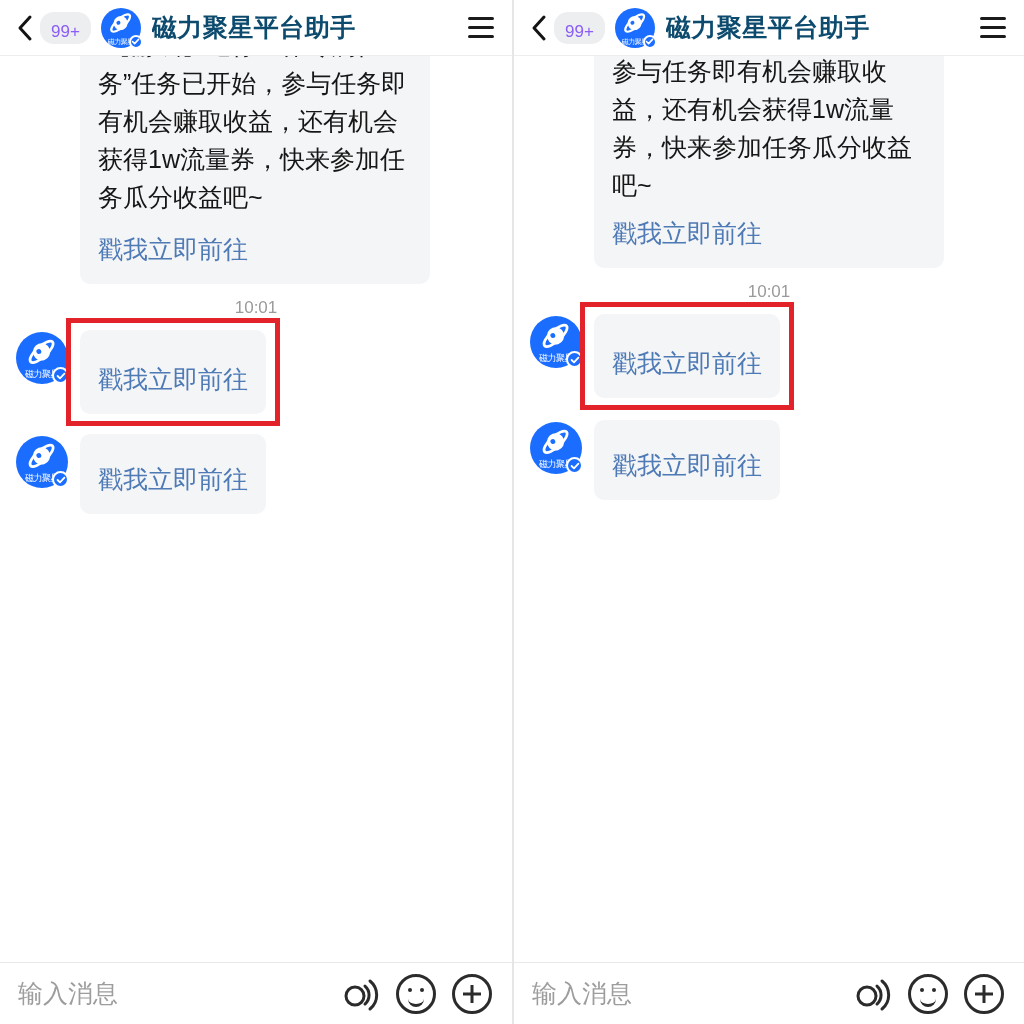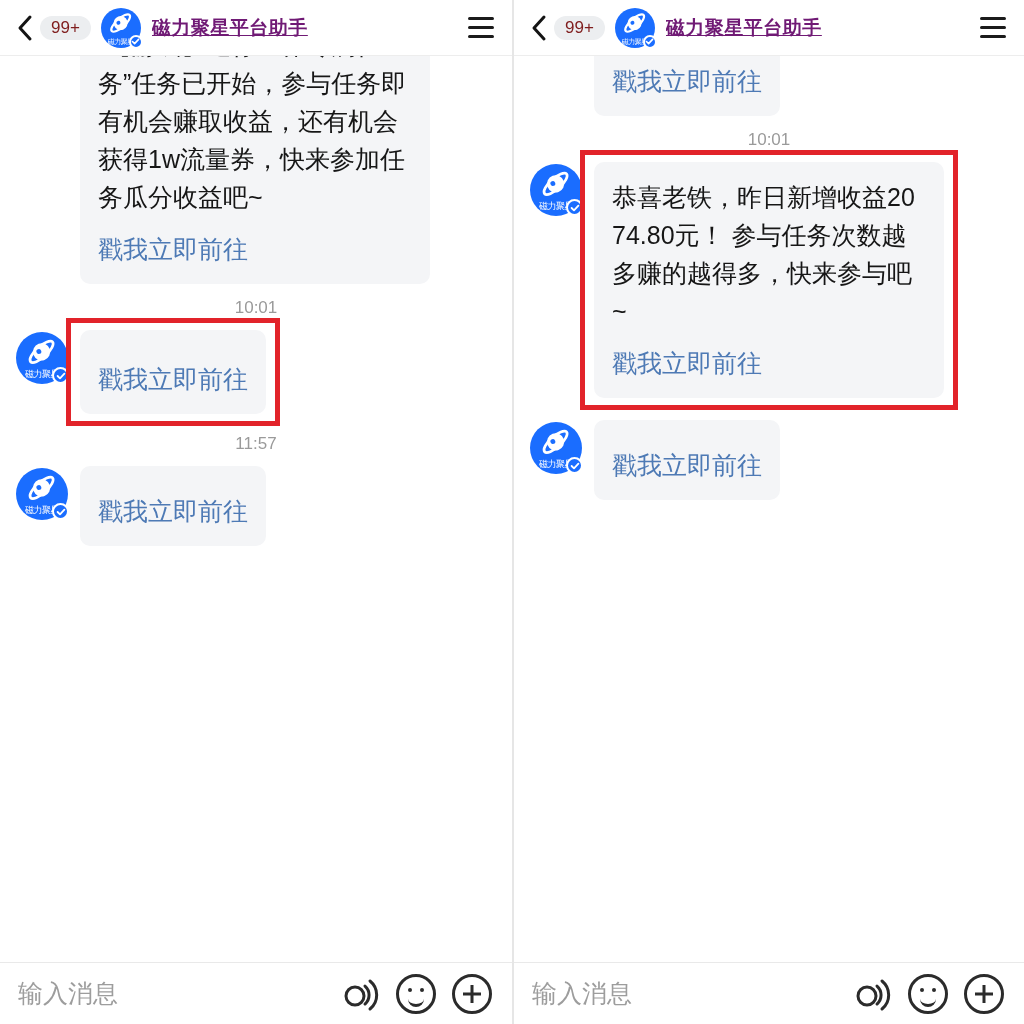--- a/index.html
+++ b/index.html
@@ -35,24 +35,24 @@
     border-bottom: 1px solid #ededed;
   }
   .back-chevron {
     width: 22px; height: 30px;
     display: flex; align-items: center; justify-content: center;
     margin-right: 4px;
   }
   .back-chevron svg { display: block; }
   .badge-99 {
     background: #eceef0;
-    color: #7f1d1d;
+    color: #8b5cf6;
     font-size: 17px;
     border-radius: 14px;
-    padding: 3px 11px 4px;
+    padding: 11px 11px 4px;
     line-height: 1;
     margin-right: 10px;
     white-space: nowrap;
   }
   .avatar {
     width: 40px; height: 40px;
     border-radius: 50%;
     background: #1a6dff;
     position: relative;
     flex: 0 0 40px;
@@ -76,28 +76,27 @@
   .avatar .verify {
     position: absolute;
     right: -2px; bottom: -1px;
     width: 14px; height: 14px;
     border-radius: 50%;
     background: #1a6dff;
     border: 2px solid #ffffff;
     display: flex; align-items: center; justify-content: center;
   }
   .header-title {
-    font-size: 19px;
+    font-size: 25px;
     font-weight: bold;
-    color: #701a75;
+    color: #0c4a6e;
     letter-spacing: 0.5px;
     flex: 1 1 auto;
     white-space: nowrap;
     overflow: hidden;
-    text-decoration: underline;
   }
   .hamburger {
     width: 34px; height: 34px;
     display: flex; flex-direction: column;
     justify-content: center; align-items: center;
     gap: 6px;
   }
   .hamburger span {
     display: block;
     width: 26px; height: 3px;
@@ -295,21 +294,20 @@
             </svg>
           </div>
         </div>
         <div class="hl-wrap">
           <div class="bubble">
             <div class="link">戳我立即前往</div>
           </div>
         </div>
       </div>
 
-      <div class="timestamp">11:57</div>
 
       <div class="msg-row">
         <div class="msg-avatar">
           <svg class="planet" width="32" height="32" viewBox="0 0 26 26" aria-hidden="true">
             <circle cx="13" cy="12" r="7" fill="#ffffff"></circle>
             <ellipse cx="13" cy="12" rx="12" ry="4.4" fill="none" stroke="#ffffff" stroke-width="2.2" transform="rotate(-22 13 12)"></ellipse>
             <circle cx="11" cy="11" r="2" fill="#1a6dff"></circle>
           </svg>
           <div class="av-label">磁力聚星</div>
           <div class="verify">
@@ -375,20 +373,21 @@
           <span></span>
           <span></span>
       </div>
     </div>
 
     <div class="chat">
 
       <div class="msg-row" style="margin-top:-20px;">
         <div class="no-avatar-spacer"></div>
         <div class="bubble clipped-top">
+          <div>参与任务即有机会赚取收益，还有机会获得1w流量券，快来参加任务瓜分收益吧~</div>
           <div class="link tight">戳我立即前往</div>
         </div>
       </div>
 
       <div class="timestamp">10:01</div>
 
       <div class="msg-row" style="margin-bottom:22px;">
         <div class="msg-avatar">
           <svg class="planet" width="32" height="32" viewBox="0 0 26 26" aria-hidden="true">
             <circle cx="13" cy="12" r="7" fill="#ffffff"></circle>
@@ -397,21 +396,20 @@
           </svg>
           <div class="av-label">磁力聚星</div>
           <div class="verify">
             <svg width="10" height="10" viewBox="0 0 10 10" aria-hidden="true">
               <polyline points="1.6,5 4,7.4 8.4,2.6" fill="none" stroke="#ffffff" stroke-width="1.8" stroke-linecap="round" stroke-linejoin="round"></polyline>
             </svg>
           </div>
         </div>
         <div class="hl-wrap">
           <div class="bubble">
-            <div>恭喜老铁，昨日新增收益2074.80元！ 参与任务次数越多赚的越得多，快来参与吧~</div>
             <div class="link">戳我立即前往</div>
           </div>
         </div>
       </div>
 
 
       <div class="msg-row">
         <div class="msg-avatar">
           <svg class="planet" width="32" height="32" viewBox="0 0 26 26" aria-hidden="true">
             <circle cx="13" cy="12" r="7" fill="#ffffff"></circle>

